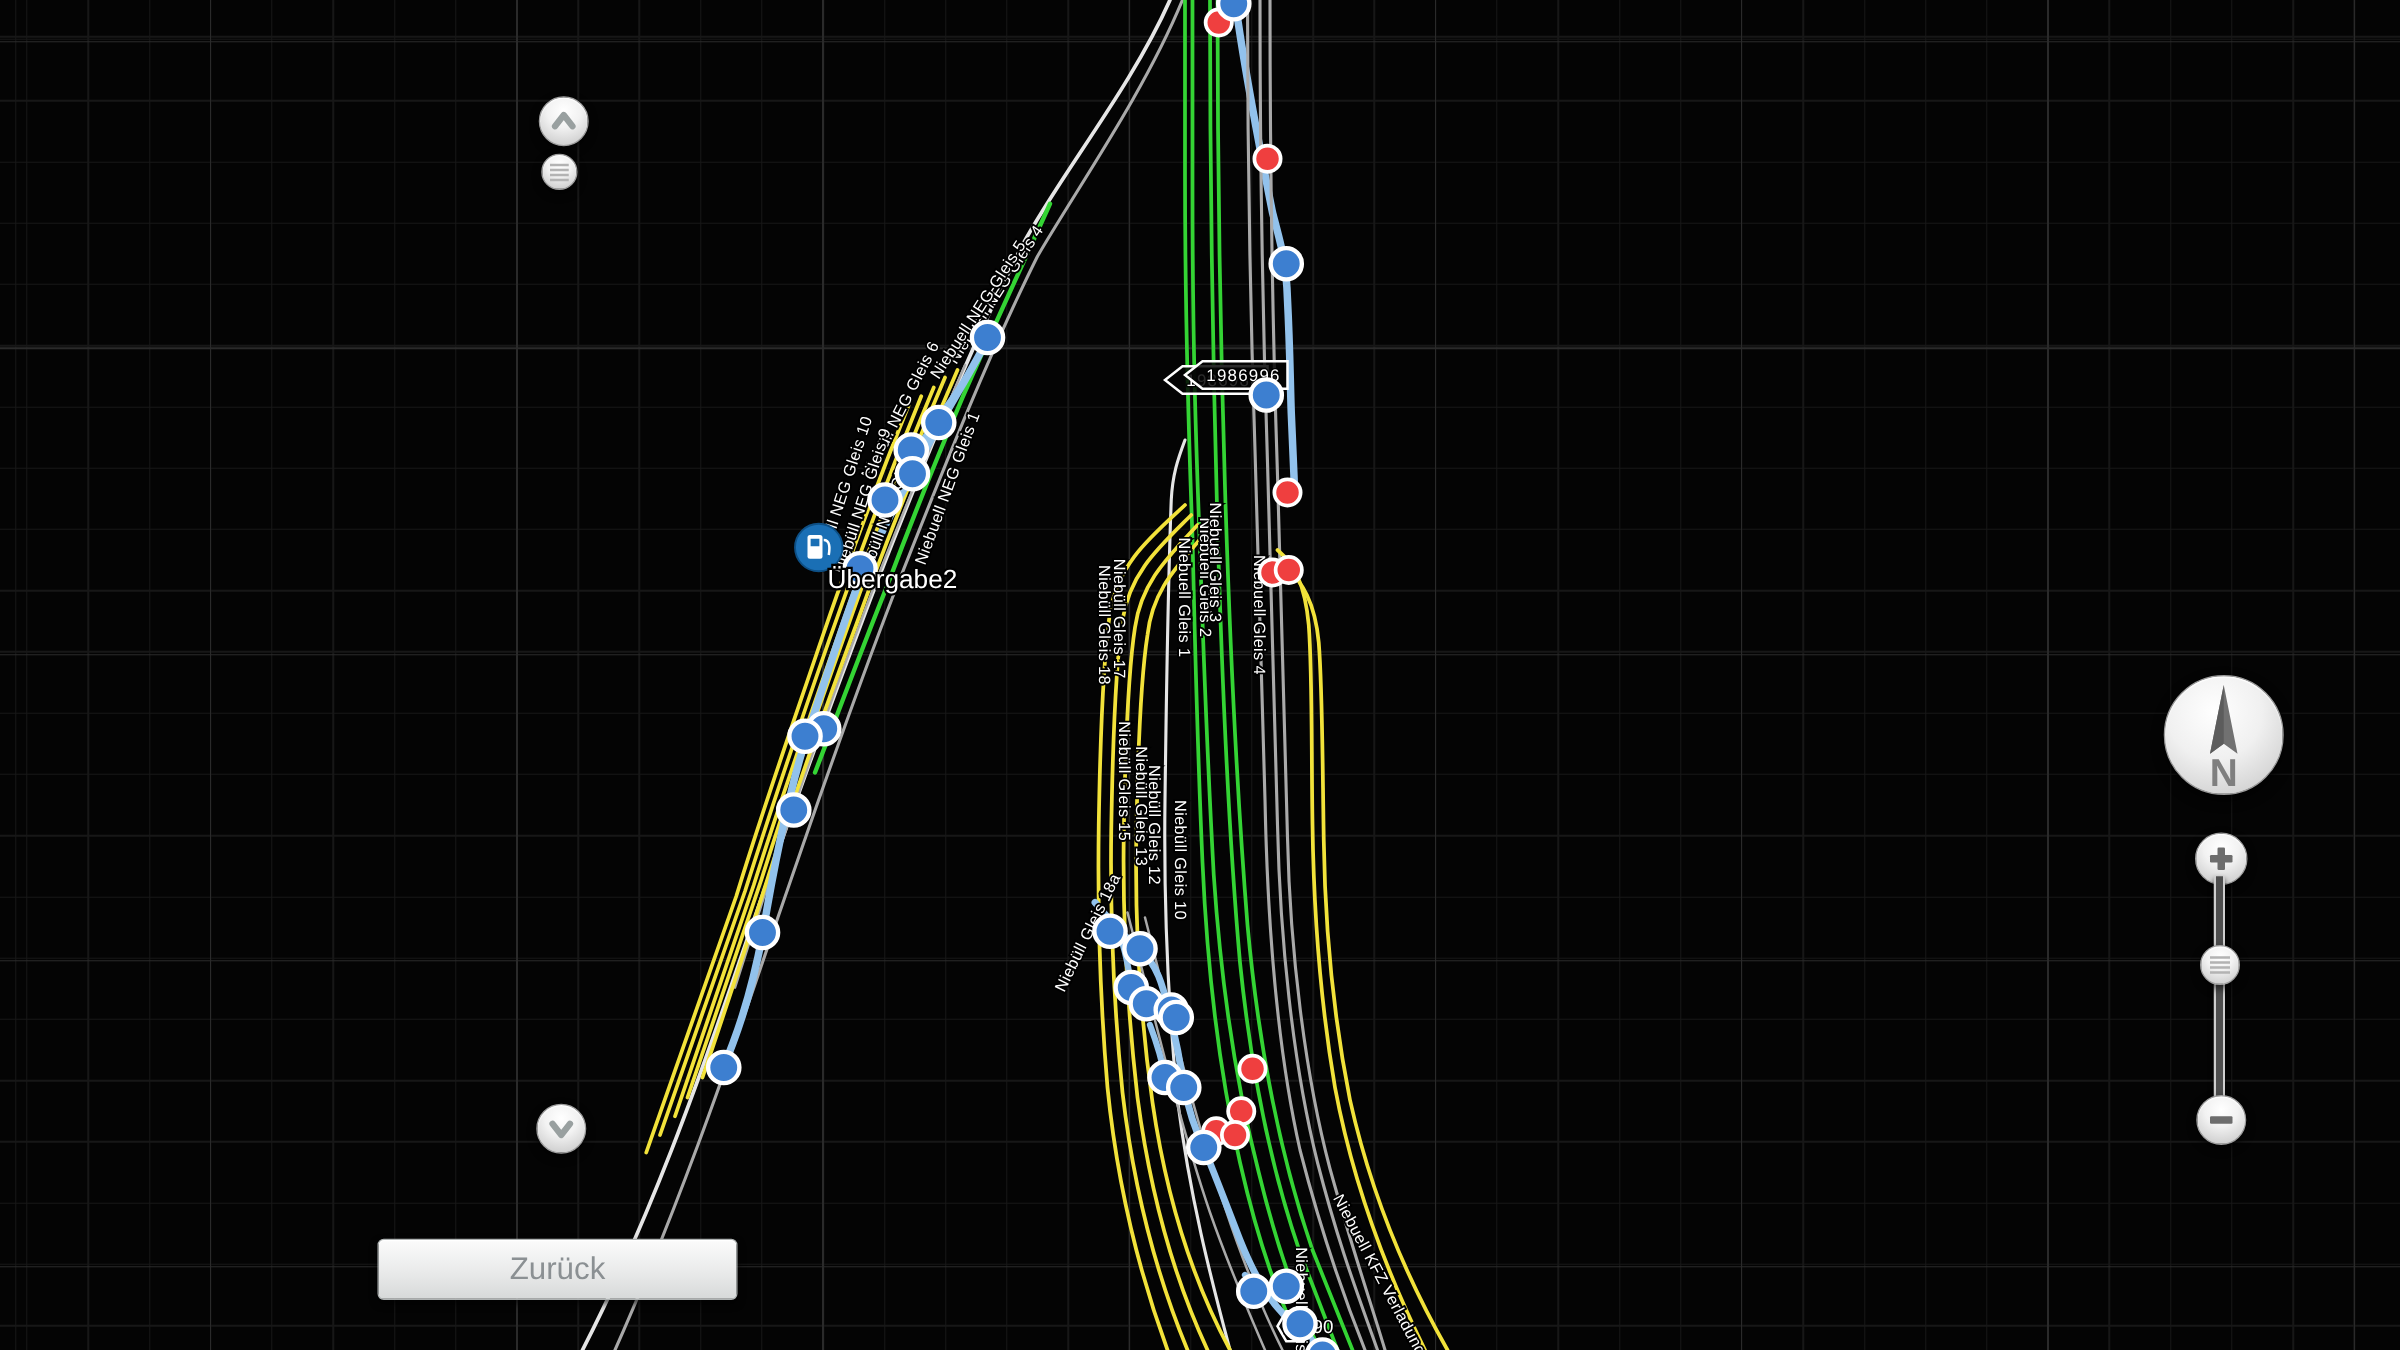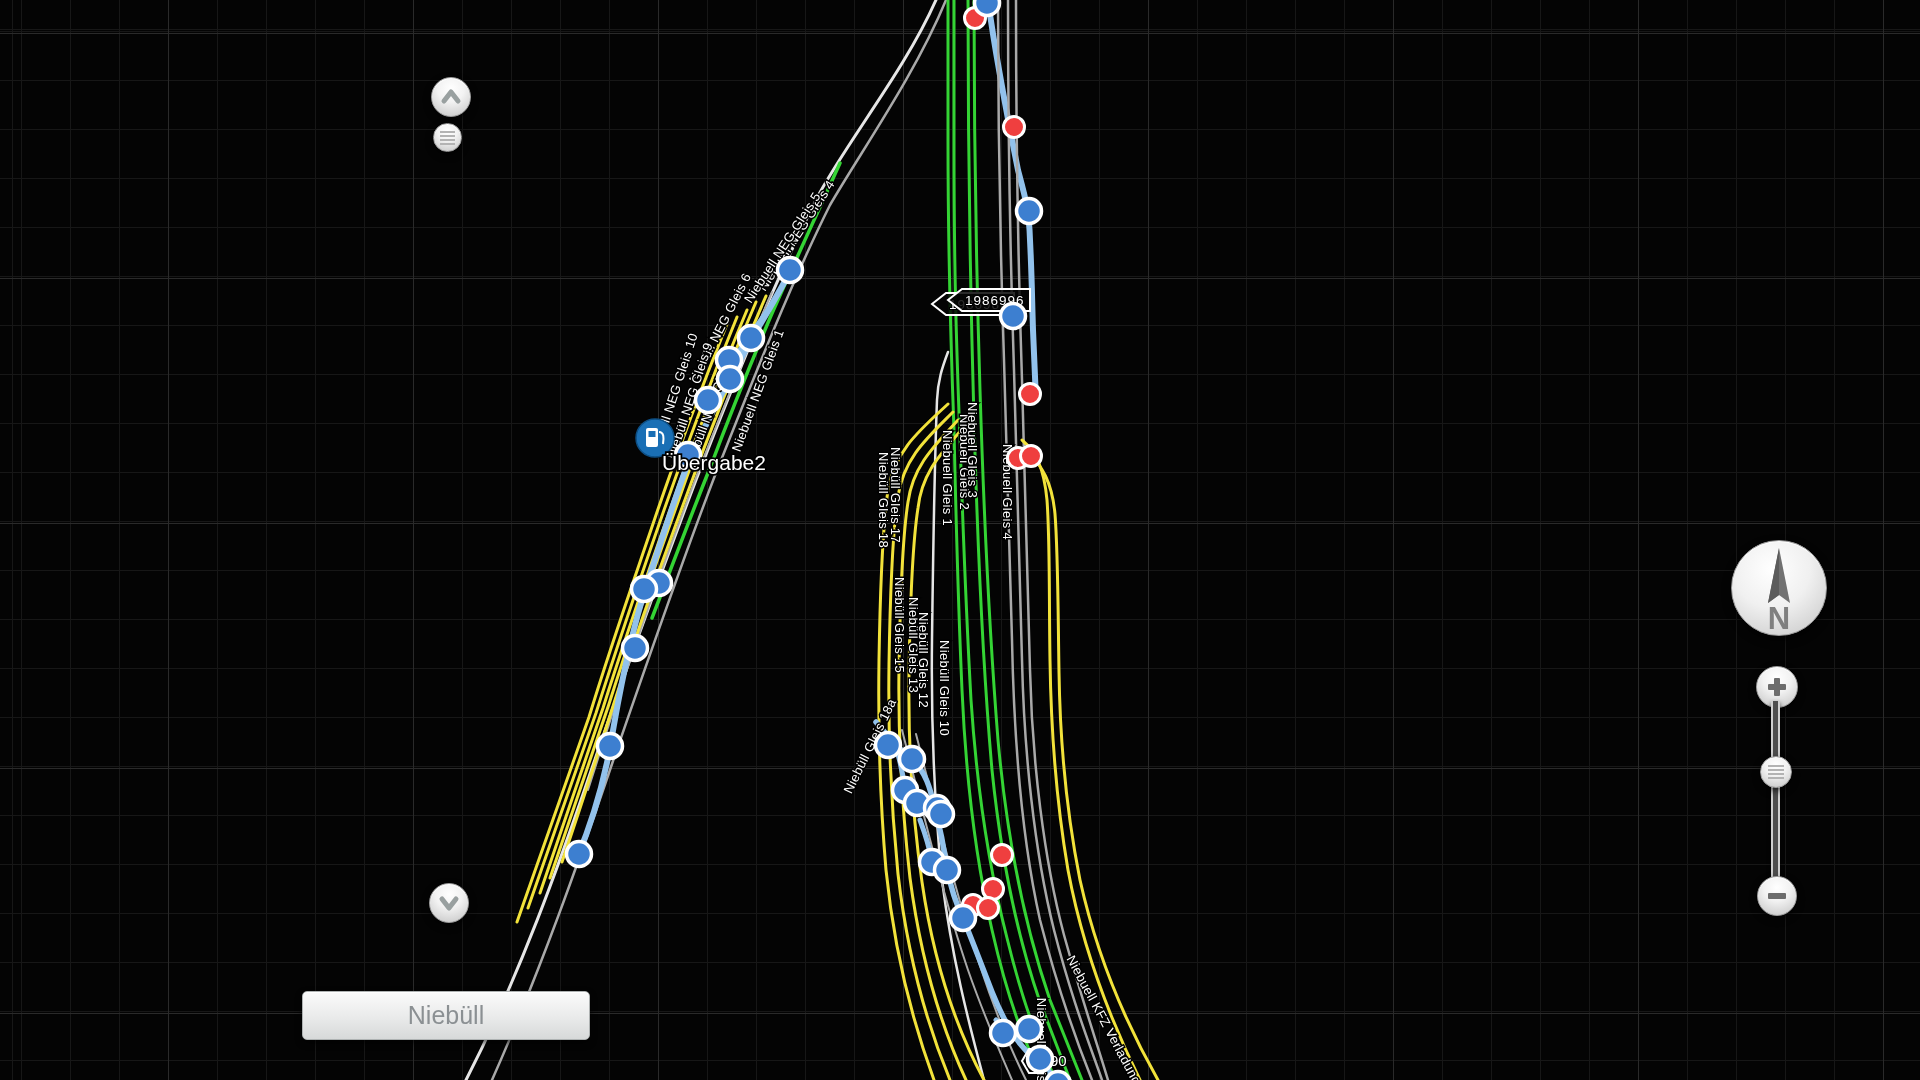--- a/index.html
+++ b/index.html
@@ -194,14 +194,14 @@
       </g>
   </svg>
 </div>
 <div class="rbtn" style="left:1757px;top:876px;width:38px;height:38px;">
   <svg viewBox="0 0 38 38">
     <rect x="10" y="16" width="18" height="6" rx="1" fill="#6d6d6d"></rect>
   </svg>
 </div>
 
 <div class="zurueck">
-  <span>Niebüll</span>
+  <span>Zurück</span>
 </div>
 
 </body></html>

